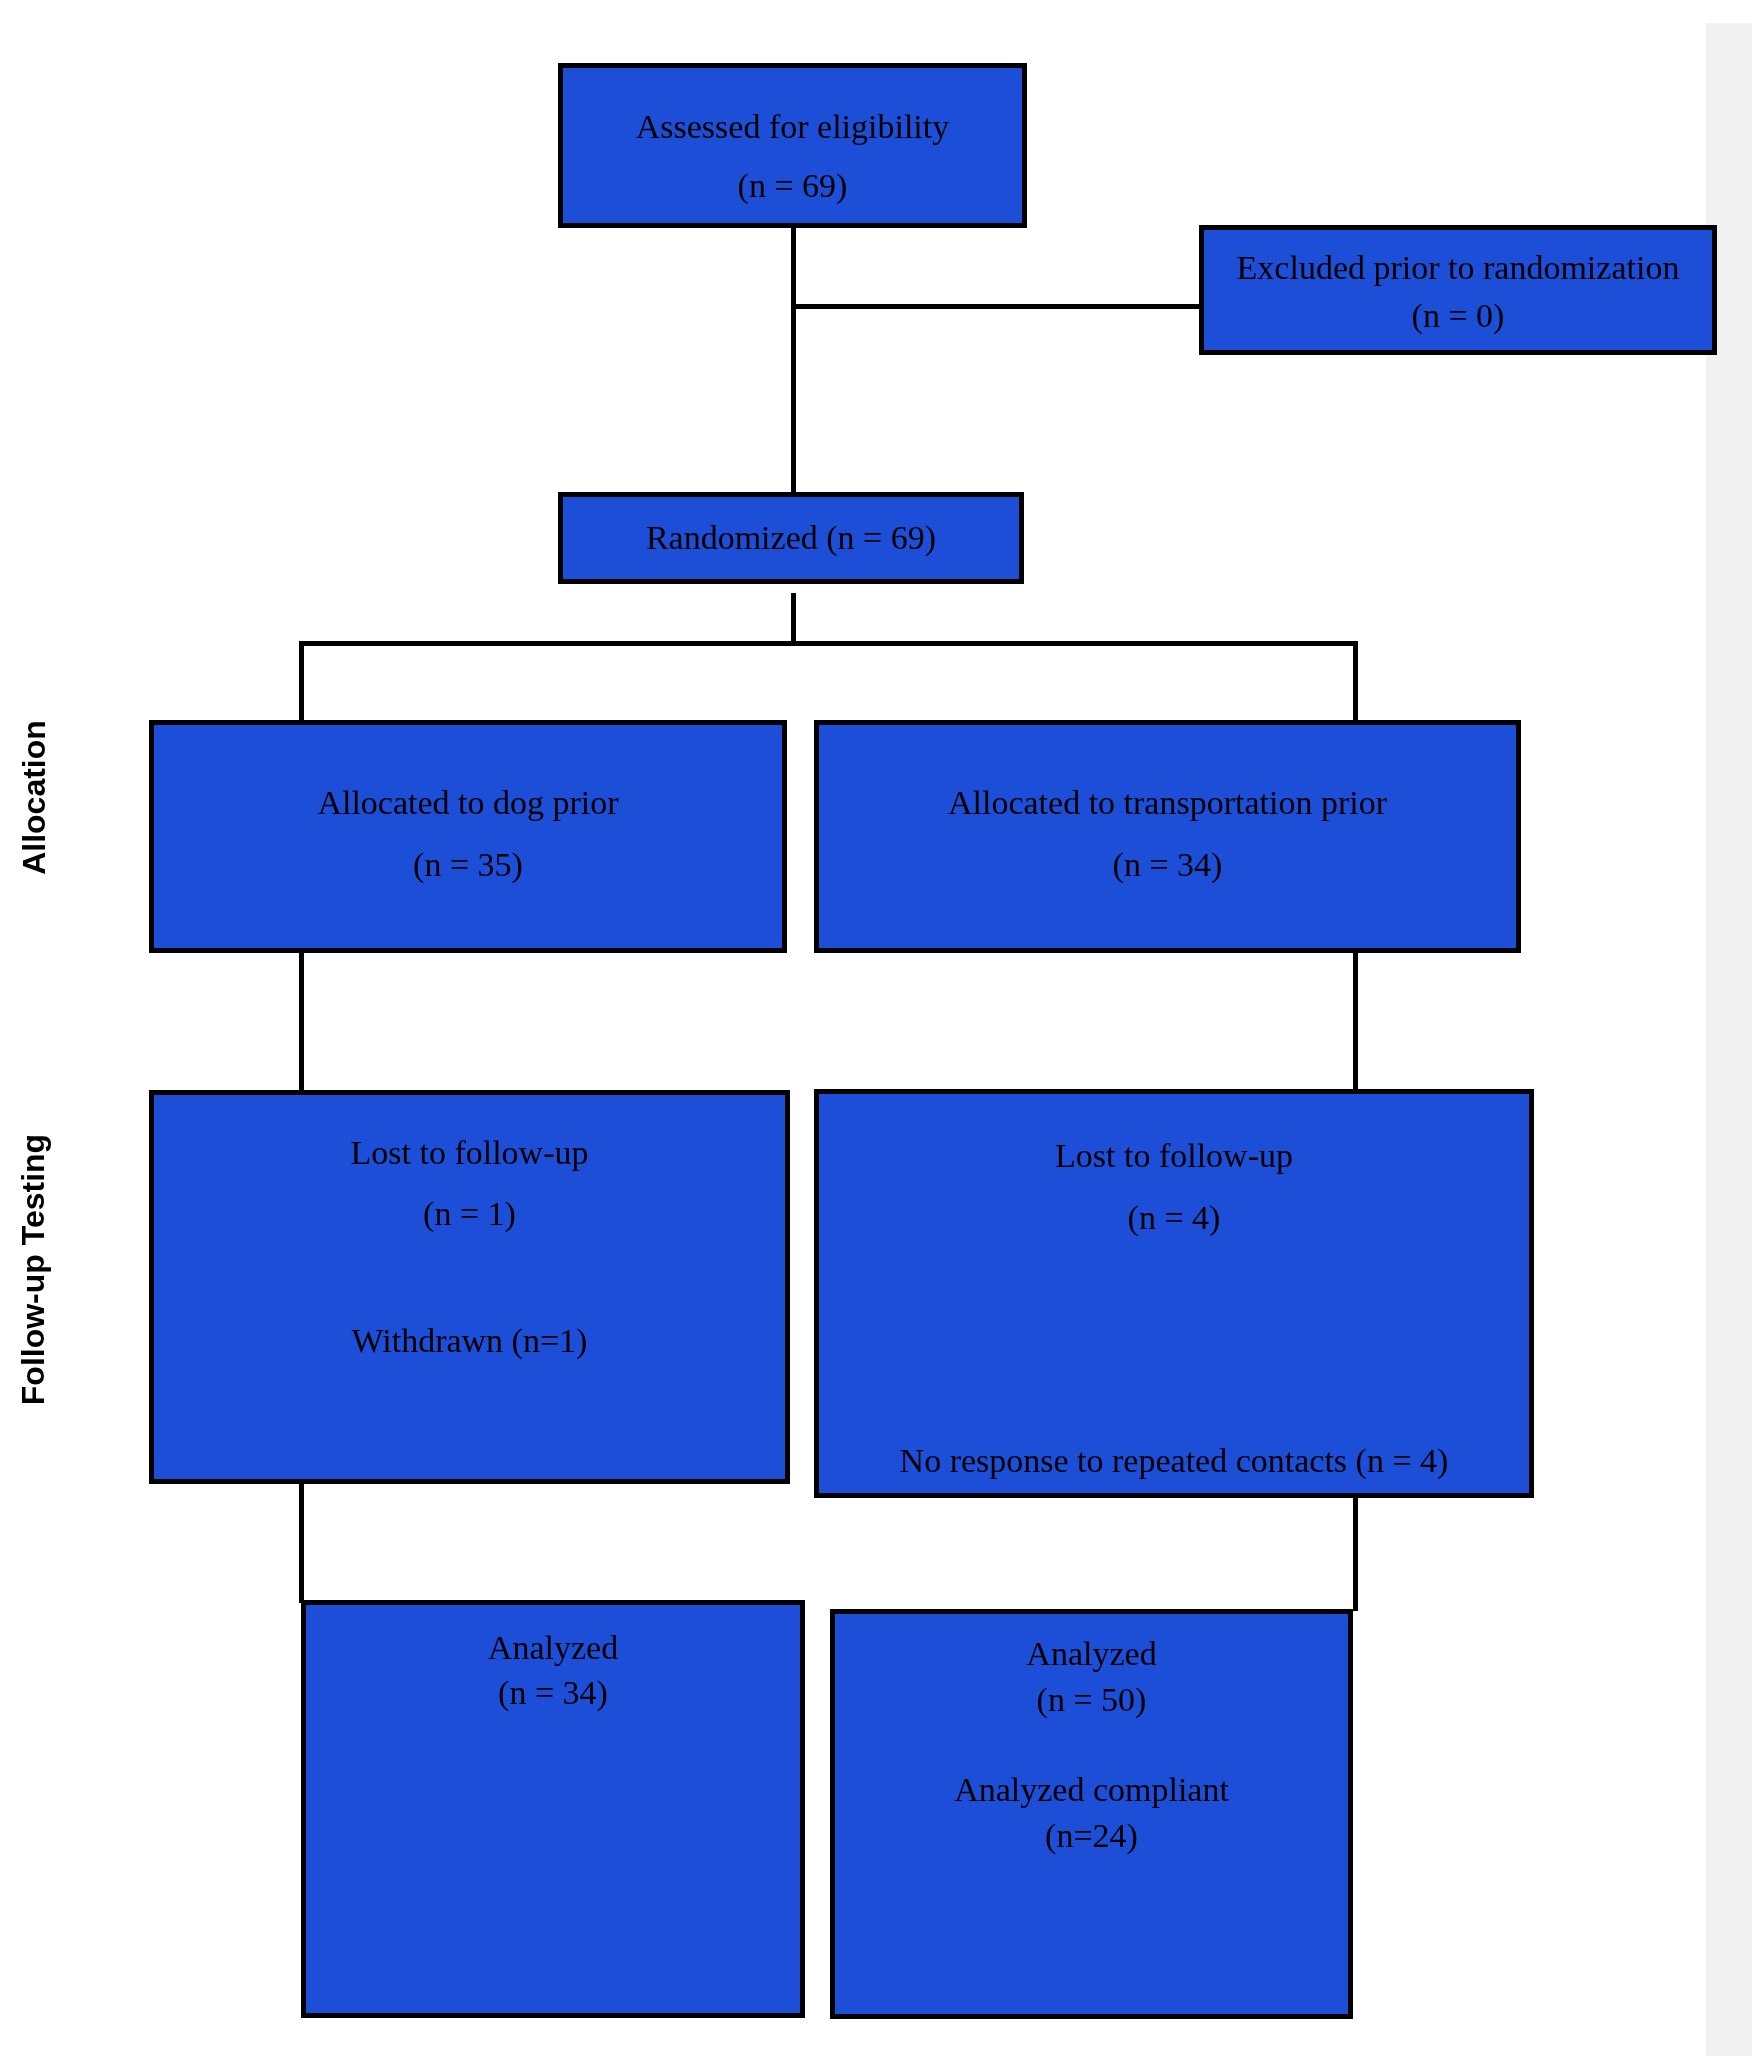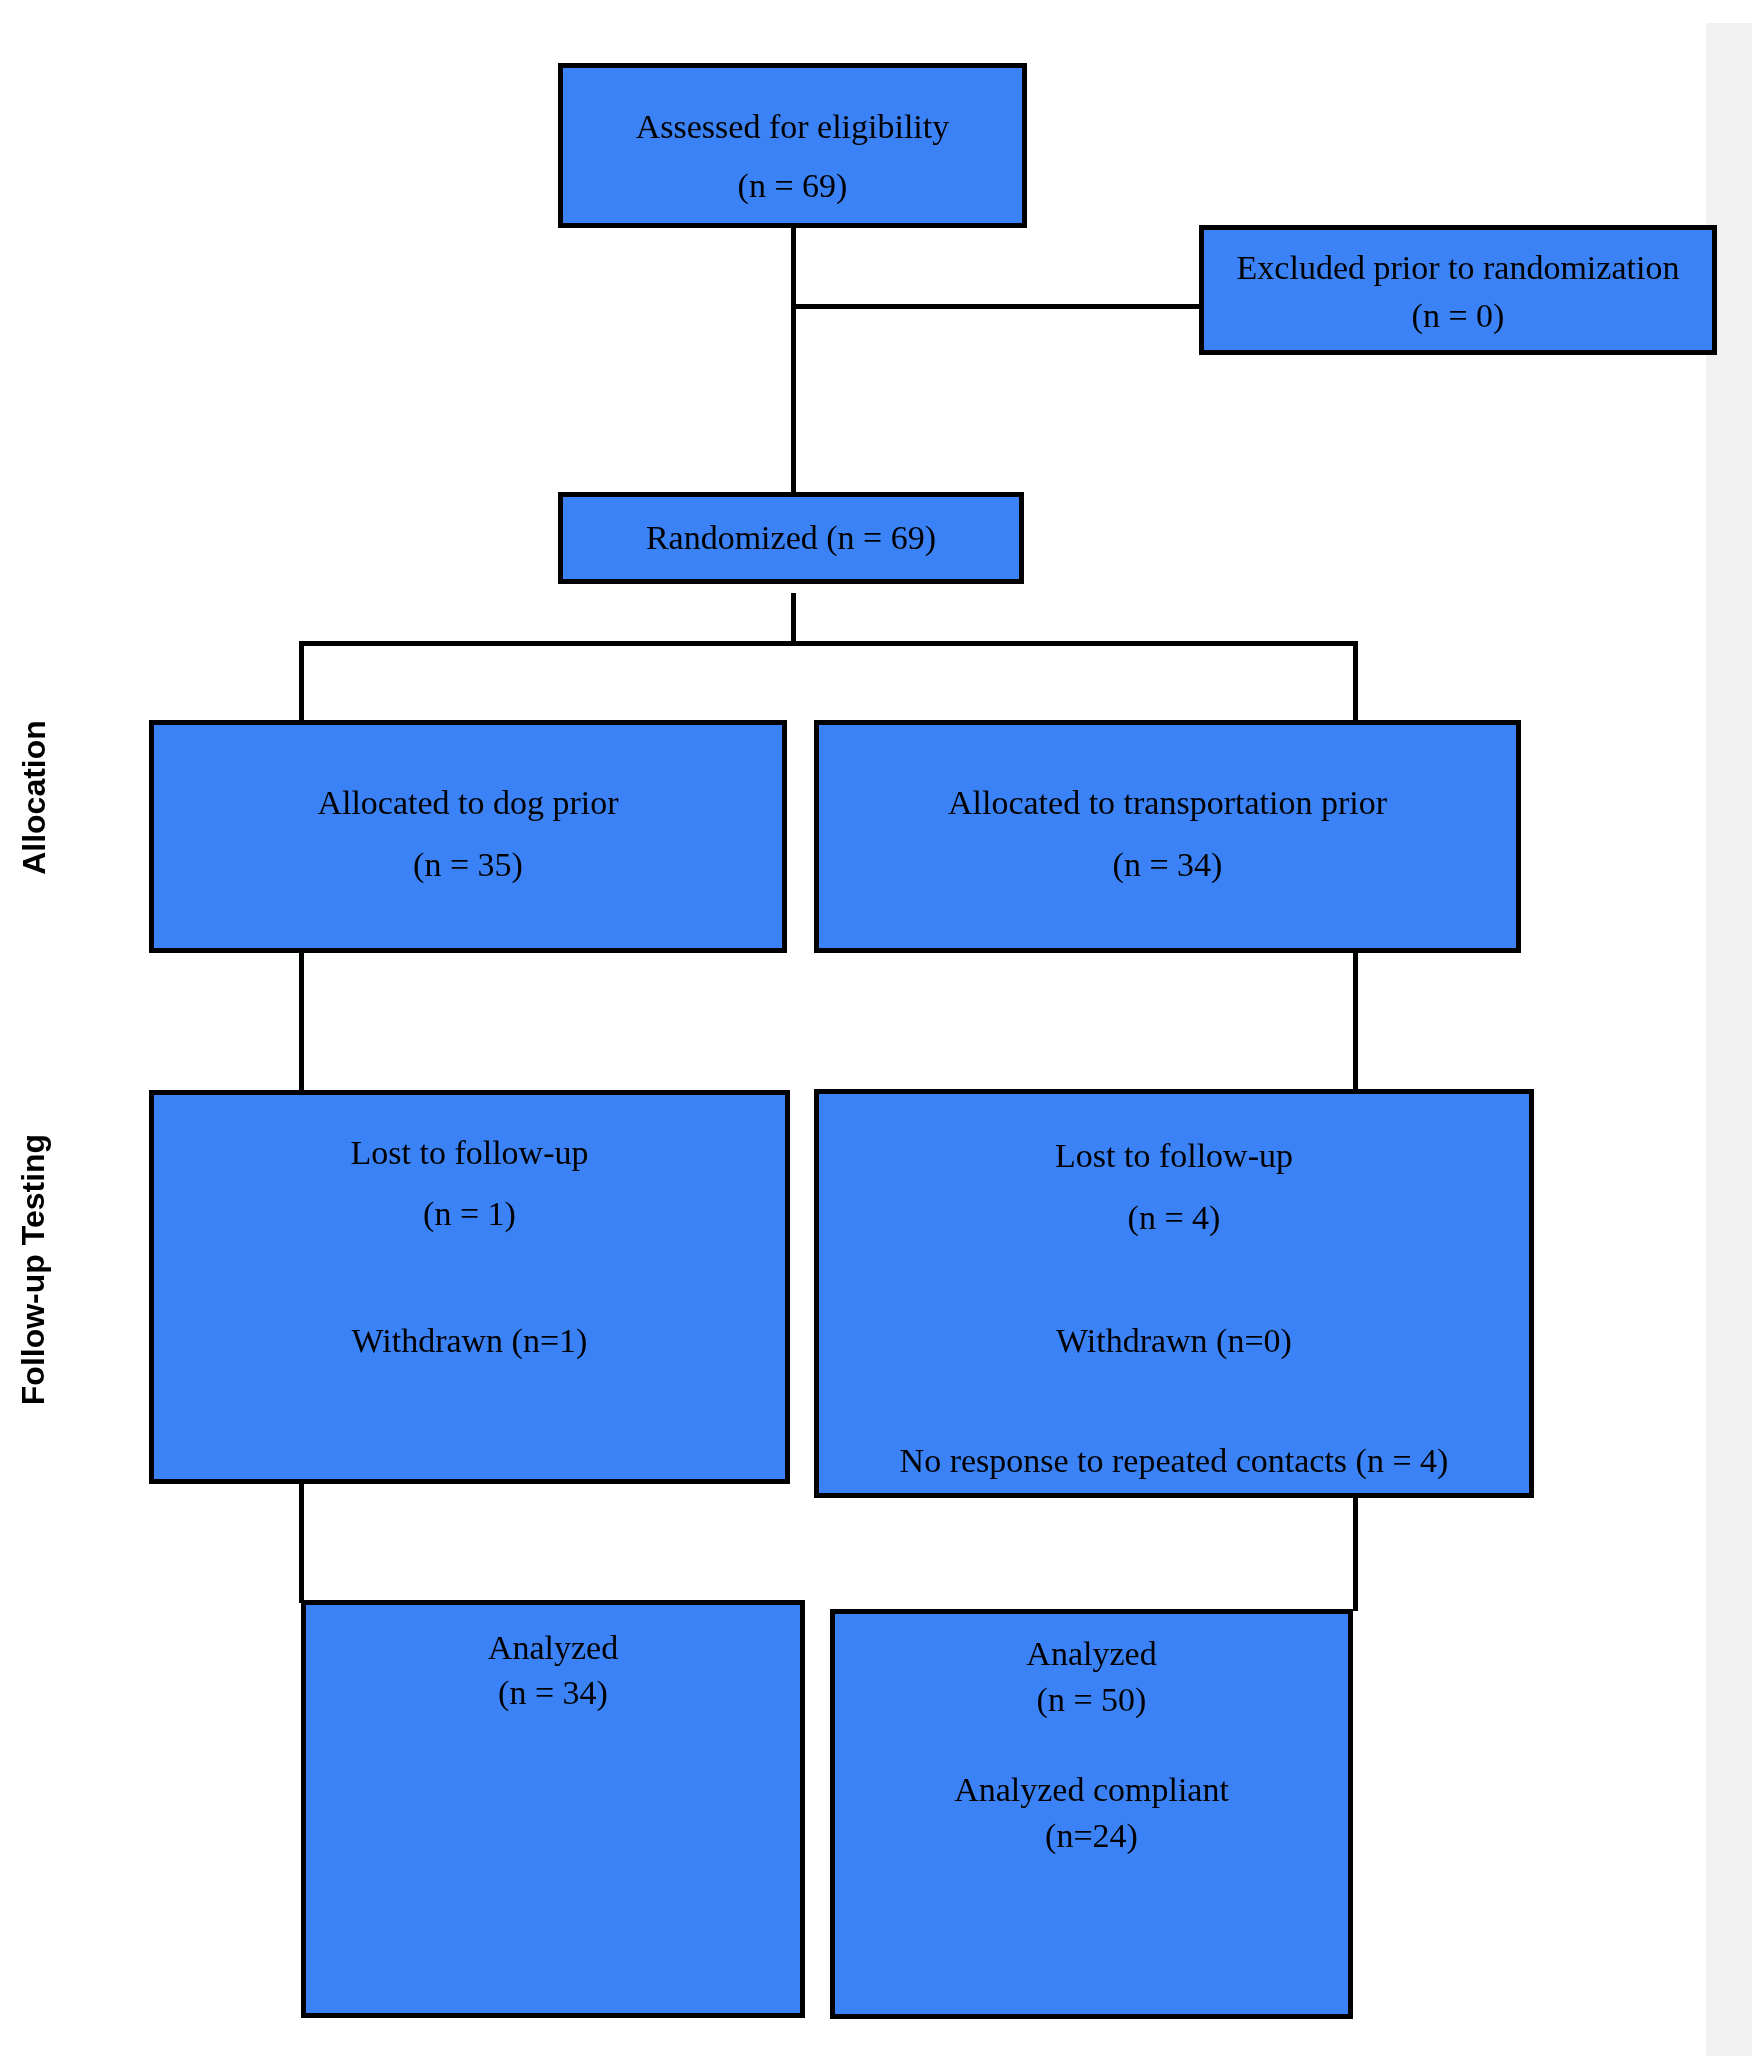--- a/index.html
+++ b/index.html
@@ -15,21 +15,21 @@
   .strip {
     position: absolute;
     left: 1706px; top: 22.5px;
     width: 46px; height: 2033px;
     background: #f1f1f1;
   }
   .box {
     position: absolute;
     box-sizing: border-box;
     border: 5.3px solid #000000;
-    background: #3b82f6;
+    background: #1d4ed8;
   }
   .bline {
     position: absolute;
     left: 0; right: 0;
     text-align: center;
     transform: translateY(-50%);
     font-size: 34px;
     line-height: 1;
     white-space: nowrap;
   }
@@ -128,21 +128,20 @@
 
   <div class="box" id="box-fu-dog">
     <div class="bline l0">Lost to follow-up</div>
     <div class="bline l1">(n = 1)</div>
     <div class="bline l2">Withdrawn (n=1)</div>
   </div>
 
   <div class="box" id="box-fu-trans">
     <div class="bline l0">Lost to follow-up</div>
     <div class="bline l1">(n = 4)</div>
-    <div class="bline l2">Withdrawn (n=0)</div>
     <div class="bline l3">No response to repeated contacts (n = 4)</div>
   </div>
 
   <div class="box" id="box-an-dog">
     <div class="bline l0">Analyzed</div>
     <div class="bline l1">(n = 34)</div>
   </div>
 
   <div class="box" id="box-an-trans">
     <div class="bline l0">Analyzed</div>

